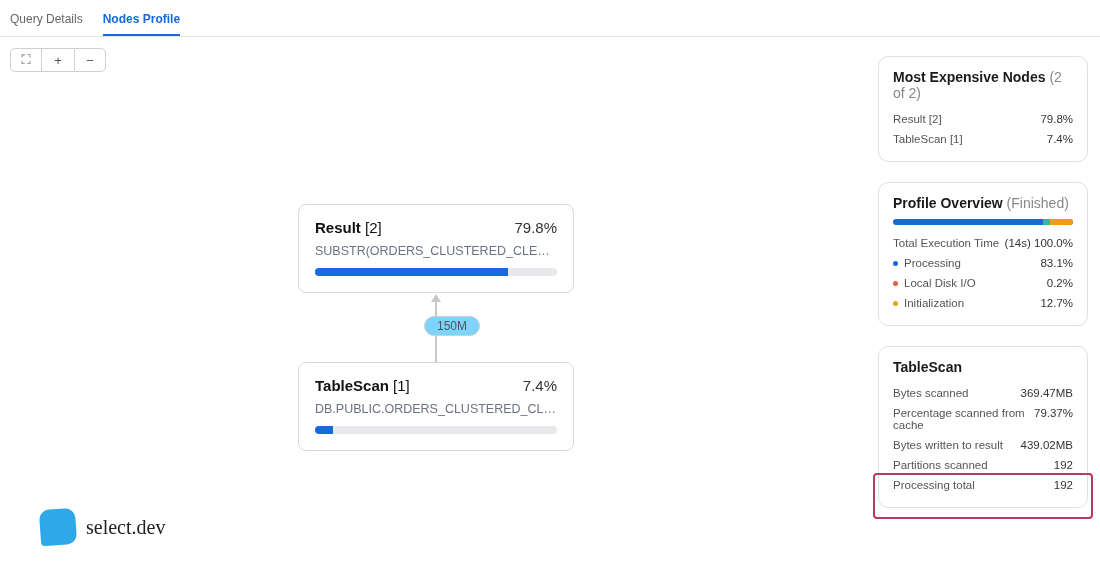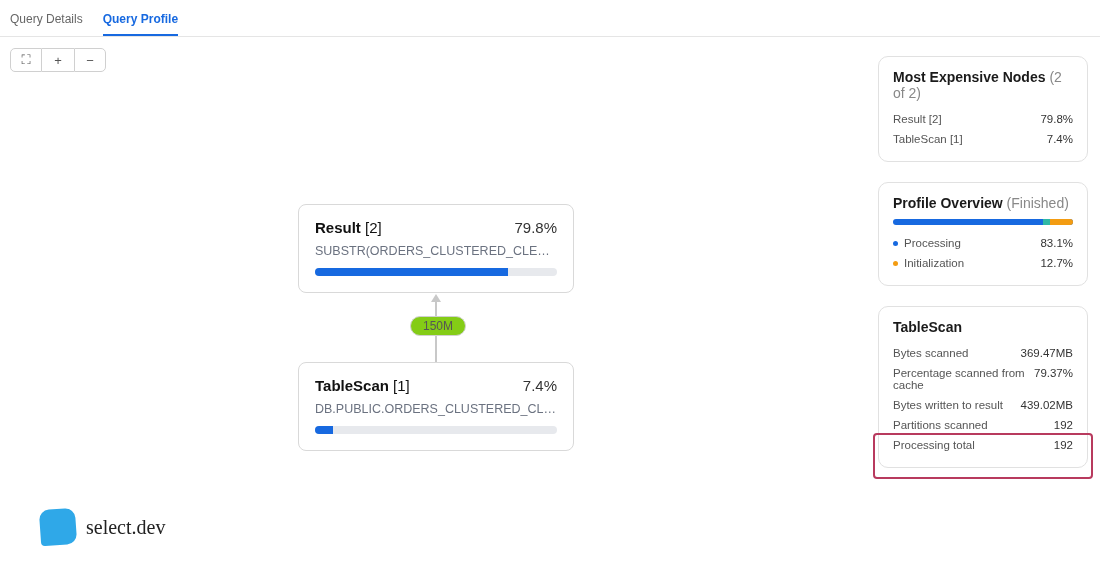--- a/index.html
+++ b/index.html
@@ -93,22 +93,22 @@
     content: "";
     position: absolute;
     top: -2px; left: -4px;
     border-left: 5px solid transparent;
     border-right: 5px solid transparent;
     border-bottom: 8px solid #c8c8c8;
   }
   .edge-label {
     position: absolute;
     top: 280px;
-    left: 410px;
-    background: #84cc16;
+    left: 424px;
+    background: #7dd3fc;
     border: 1px solid #d0d0d0;
     border-radius: 12px;
     padding: 2px 12px;
     font-size: 12px;
     color: #555;
   }
 
   
   .panels { position: absolute; right: 12px; top: 56px; width: 210px; display: flex; flex-direction: column; gap: 20px;}
   .panel {
@@ -148,21 +148,21 @@
     border-radius: 10px 10px 10px 4px;
     transform: rotate(-4deg);
   }
   .logo-text { font-family: "Comic Sans MS", "Segoe Script", cursive; font-size: 20px; color: #222;}
 </style>
 </head>
 <body>
 
 <div class="tabs">
   <div class="tab">Query Details</div>
-  <div class="tab active">Query Profile</div>
+  <div class="tab active">Nodes Profile</div>
 </div>
 
 <div class="toolbar">
   <button class="tool-btn">⛶</button>
   <button class="tool-btn">+</button>
   <button class="tool-btn">−</button>
 </div>
 
 <div class="canvas">
   <div class="arrow"></div>
@@ -209,24 +209,32 @@
   </div>
 
   <div class="panel">
     <div class="panel-title">
       <span>Profile Overview</span> <span class="muted">(Finished)</span>
     </div>
     <div class="overview-bar">
       <div class="seg teal"></div>
         <div class="seg orange"></div>
     </div>
+    <div class="row">
+      <span>Total Execution Time</span>
+        <span class="val">(14s) 100.0%</span>
+    </div>
     <div id="ov-rows">
         <div class="row">
           <span><span class="dot blue"></span>Processing</span>
           <span class="val">83.1%</span>
+        </div>
+        <div class="row">
+          <span><span class="dot red"></span>Local Disk I/O</span>
+          <span class="val">0.2%</span>
         </div>
         <div class="row">
           <span><span class="dot orange"></span>Initialization</span>
           <span class="val">12.7%</span>
         </div>
       </div>
   </div>
 
   <div class="panel" style="position:relative;">
     <div class="panel-title">TableScan</div>

